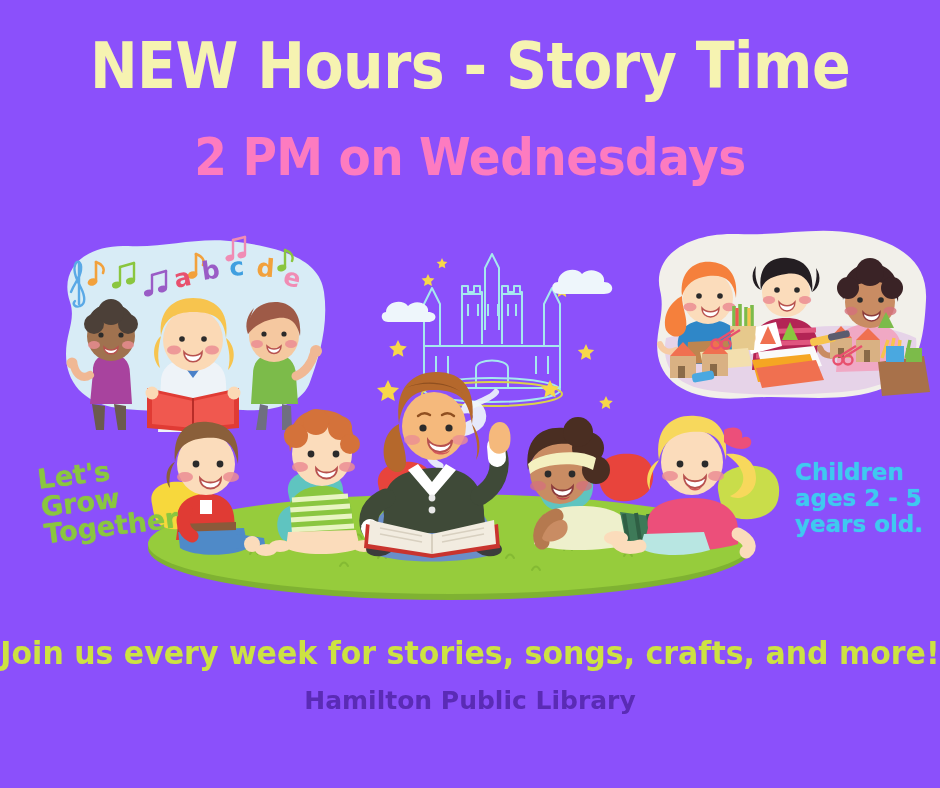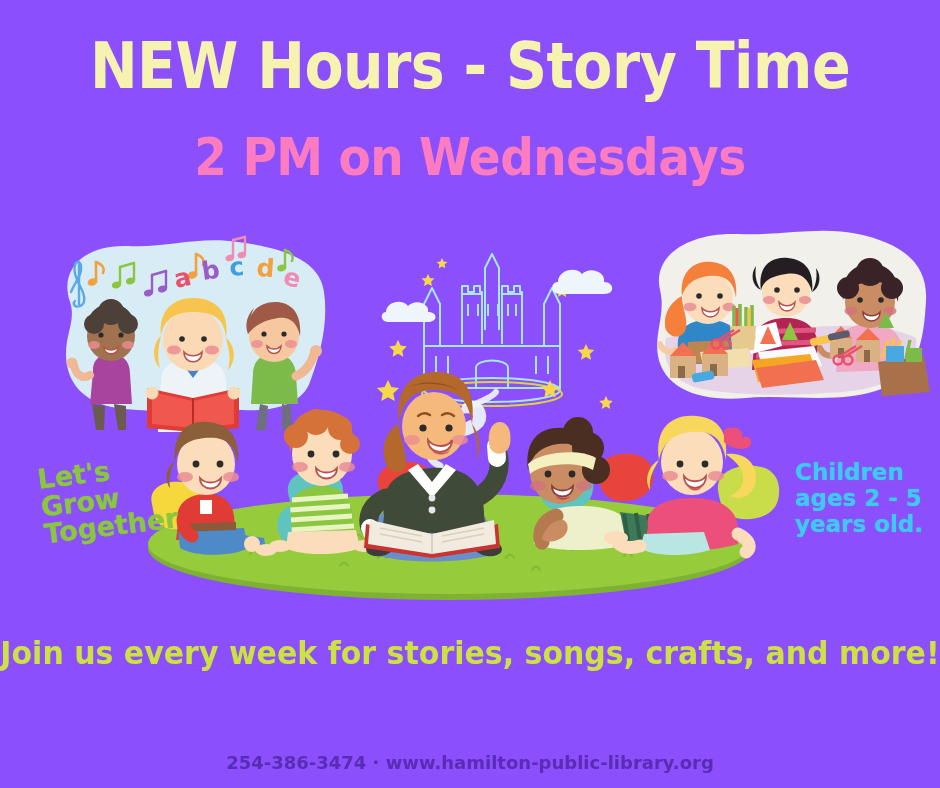--- a/index.html
+++ b/index.html
@@ -514,17 +514,17 @@
   <div class="side-caption" id="caption-left">Let's
 Grow
 Together</div>
 
   <div class="side-caption" id="caption-right">Children
 ages 2 - 5
 years old.</div>
 
   <div class="tagline">Join us every week for stories, songs, crafts, and more!</div>
 
-
-
-  <div class="contact">254-386-3474 · www.hamilton-public-library.org</div>
+  <div class="org">Hamilton Public Library</div>
+
+
 
 </div>
 
 </body></html>

